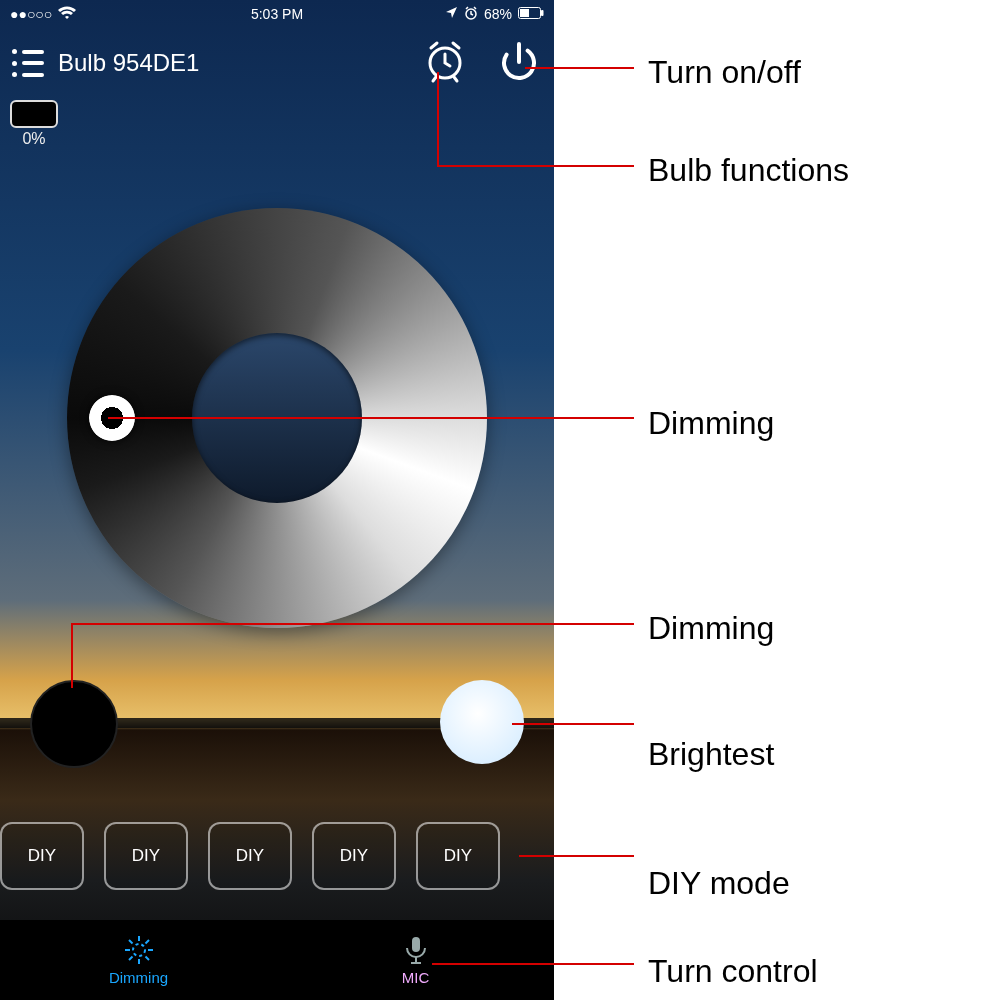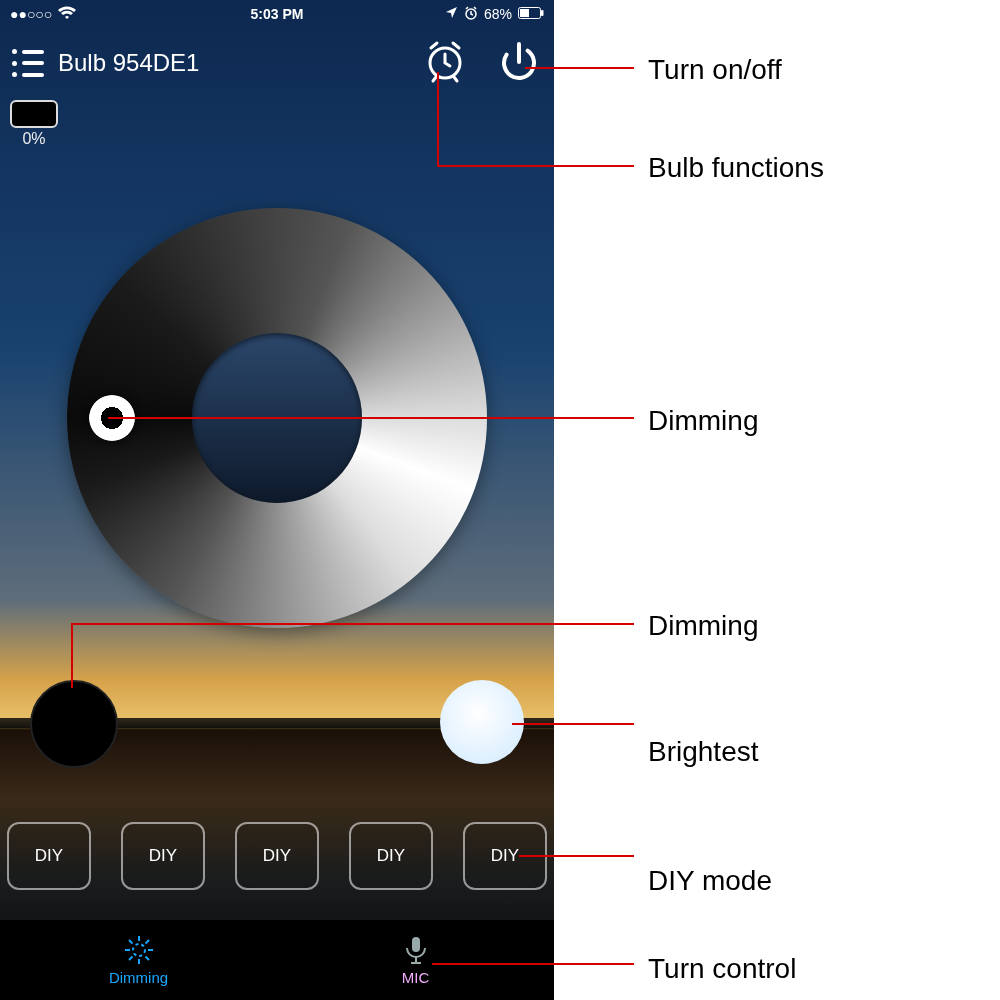--- a/index.html
+++ b/index.html
@@ -3,21 +3,21 @@
 <meta charset="utf-8">
 <style>
   html,body{margin:0;padding:0;width:1000px;height:1000px;font-family:-apple-system,"Helvetica Neue",Arial,sans-serif;background:#fff;overflow:hidden}
   .stage{position:relative;width:1000px;height:1000px}
   
   .phone{position:absolute;left:0;top:0;width:554px;height:1000px;overflow:hidden;background:#000}
   .bg{position:absolute;inset:0}
   
   .statusbar{position:absolute;top:0;left:0;right:0;height:28px;display:flex;align-items:center;justify-content:space-between;padding:0 10px;color:#fff;font-size:14px;font-weight:500}
   .sb-left,.sb-right{display:flex;align-items:center;gap:6px}
-  .sb-center{position:absolute;left:0;right:0;text-align:center;font-weight:700}
+  .sb-center{position:absolute;left:0;right:0;text-align:center;font-weight:400}
   
   .navbar{position:absolute;top:28px;left:0;right:0;height:70px;display:flex;align-items:center;padding:0 12px;color:#fff}
   .menu-icon{width:32px;height:28px;display:flex;flex-direction:column;justify-content:space-between;margin-right:14px}
   .menu-icon span{display:flex;align-items:center}
   .menu-icon .dot{width:5px;height:5px;border-radius:50%;background:#fff;margin-right:5px}
   .menu-icon .bar{flex:1;height:4px;background:#fff;border-radius:2px}
   .title{font-size:24px;font-weight:400;color:#fff;flex:1}
   .nav-right{display:flex;align-items:center;gap:28px}
   
   .badge{position:absolute;left:10px;top:100px;display:flex;flex-direction:column;align-items:center}
@@ -30,31 +30,31 @@
         box-shadow:0 4px 18px rgba(0,0,0,.4)}
   .ring-hole{position:absolute;left:50%;top:50%;width:170px;height:170px;border-radius:50%;transform:translate(-50%,-50%);
              background:linear-gradient(#2b476b,#0e1a2b);box-shadow:inset 0 2px 6px rgba(0,0,0,.6)}
   .handle{position:absolute;left:22px;top:50%;width:46px;height:46px;border-radius:50%;transform:translateY(-50%);
           background:radial-gradient(circle at 50% 50%,#000 0 34%,#fff 34% 70%,rgba(255,255,255,0) 72%);box-shadow:0 0 8px rgba(0,0,0,.8)}
   
   .preset{position:absolute;width:84px;height:84px;border-radius:50%}
   .darkest{left:30px;top:680px;background:#000;border:2px solid #222}
   .brightest{left:440px;top:680px;background:radial-gradient(circle at 45% 40%,#fff,#cfe9ff);}
   
-  .diy-row{position:absolute;left:0;right:0;top:822px;display:flex;justify-content:center;gap:30px}
+  .diy-row{position:absolute;left:0;right:0;top:822px;display:flex;gap:20px}
   .diy{width:80px;height:64px;border:2px solid rgba(255,255,255,.55);border-radius:12px;color:#fff;font-size:17px;display:flex;align-items:center;justify-content:center;background:rgba(0,0,0,.05)}
   
   .tabs{position:absolute;left:0;right:0;bottom:0;height:80px;background:#000;display:flex}
   .tab{flex:1;display:flex;flex-direction:column;align-items:center;justify-content:center;gap:4px;font-size:15px}
   .tab.active{color:#1aa7ff}
   .tab.inactive{color:#f0abfc}
   
   .right-panel{position:absolute;left:554px;top:0;width:446px;height:1000px;background:#fff}
   
-  .callout{position:absolute;font-size:28px;color:#000;white-space:nowrap}
+  .callout{position:absolute;font-size:32px;color:#000;white-space:nowrap}
   
   svg.leaders{position:absolute;inset:0;pointer-events:none}
 </style>
 </head>
 <body>
 
 <div class="stage">
 
   <div class="phone">
 

